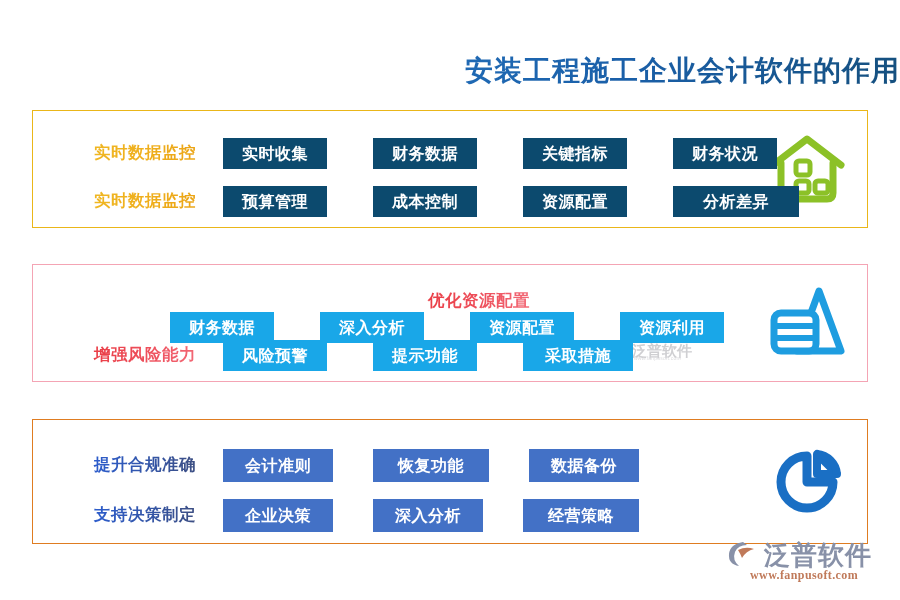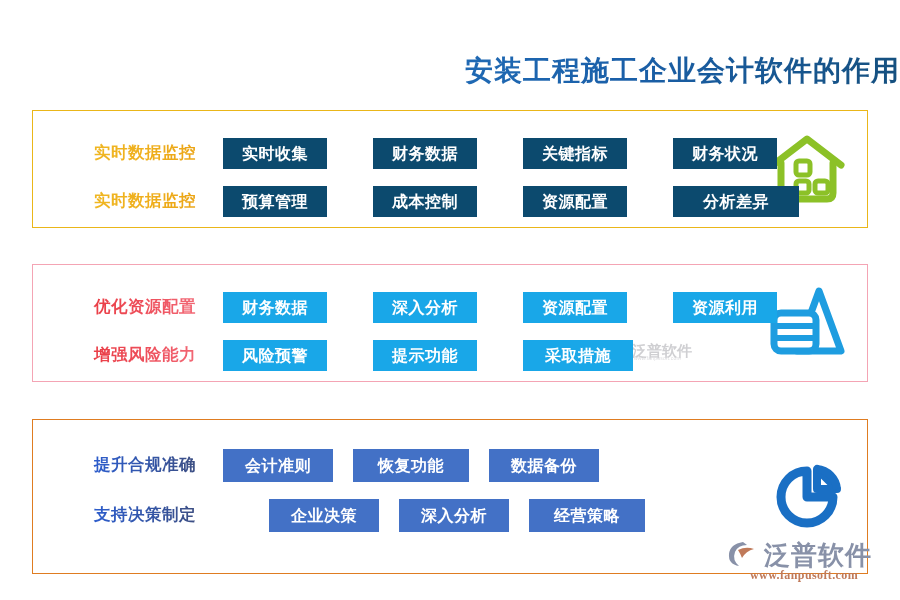--- a/index.html
+++ b/index.html
@@ -39,42 +39,42 @@
     position: absolute;
     left: 32px;
     width: 836px;
     box-sizing: border-box;
     background: #ffffff;
     border-width: 1.5px;
     border-style: solid;
   }
   .panel-1 { top: 110px;  height: 118px; border-color: #EAB619; }
   .panel-2 { top: 264px;  height: 118px; border-color: #F4A4B4; }
-  .panel-3 { top: 419px;  height: 155px; border-color: #DF7C21; }
+  .panel-3 { top: 419px;  height: 125px; border-color: #DF7C21; }
 
   .panel-inner {
     position: relative;
     width: 100%;
     height: 100%;
   }
 
   .row {
     position: absolute;
     left: 16px;
     width: 100%;
     height: 34px;
     display: flex;
     align-items: center;
   }
   .panel-1 .row-0 { top: 25px; }
   .panel-1 .row-1 { top: 73px; }
-  .panel-2 .row-0 { top: 25px; }
+  .panel-2 .row-0 { top: 25px; flex-direction: column; }
   .panel-2 .row-1 { top: 73px; font-family: Liberation Serif, serif; }
   .panel-3 .row-0 { top: 28px; }
-  .panel-3 .row-1 { top: 78px; gap: 46px; }
+  .panel-3 .row-1 { top: 78px; }
 
   .row-label {
     width: 140px;
     margin-left: 26px;
     text-align: center;
     font-size: 16.5px;
     font-weight: bold;
     letter-spacing: 0.5px;
     white-space: nowrap;
     background-clip: text;
@@ -103,21 +103,21 @@
     text-align: center;
     font-size: 16px;
     font-weight: bold;
     color: #ffffff;
     letter-spacing: 0.5px;
     white-space: nowrap;
     margin-right: 46px;
     position: relative;
     z-index: 2;
   }
-  .panel-3 .tag { height: 33px; line-height: 33px; margin-right: 20px; }
+  .panel-3 .tag { height: 33px; line-height: 33px; margin-right: 40px; }
 
   .panel-1 .tag { background: #0c4a6e; width: 104px; }
   .panel-2 .tag { background: #19A7E8; width: 104px; }
   .panel-3 .tag { background: #4371C6; width: 110px; }
 
   .panel-1 .tag.wide { width: 126px; }
   .panel-2 .tag.wide { width: 110px; }
   .panel-3 .tag.wide { width: 116px; }
 
   

